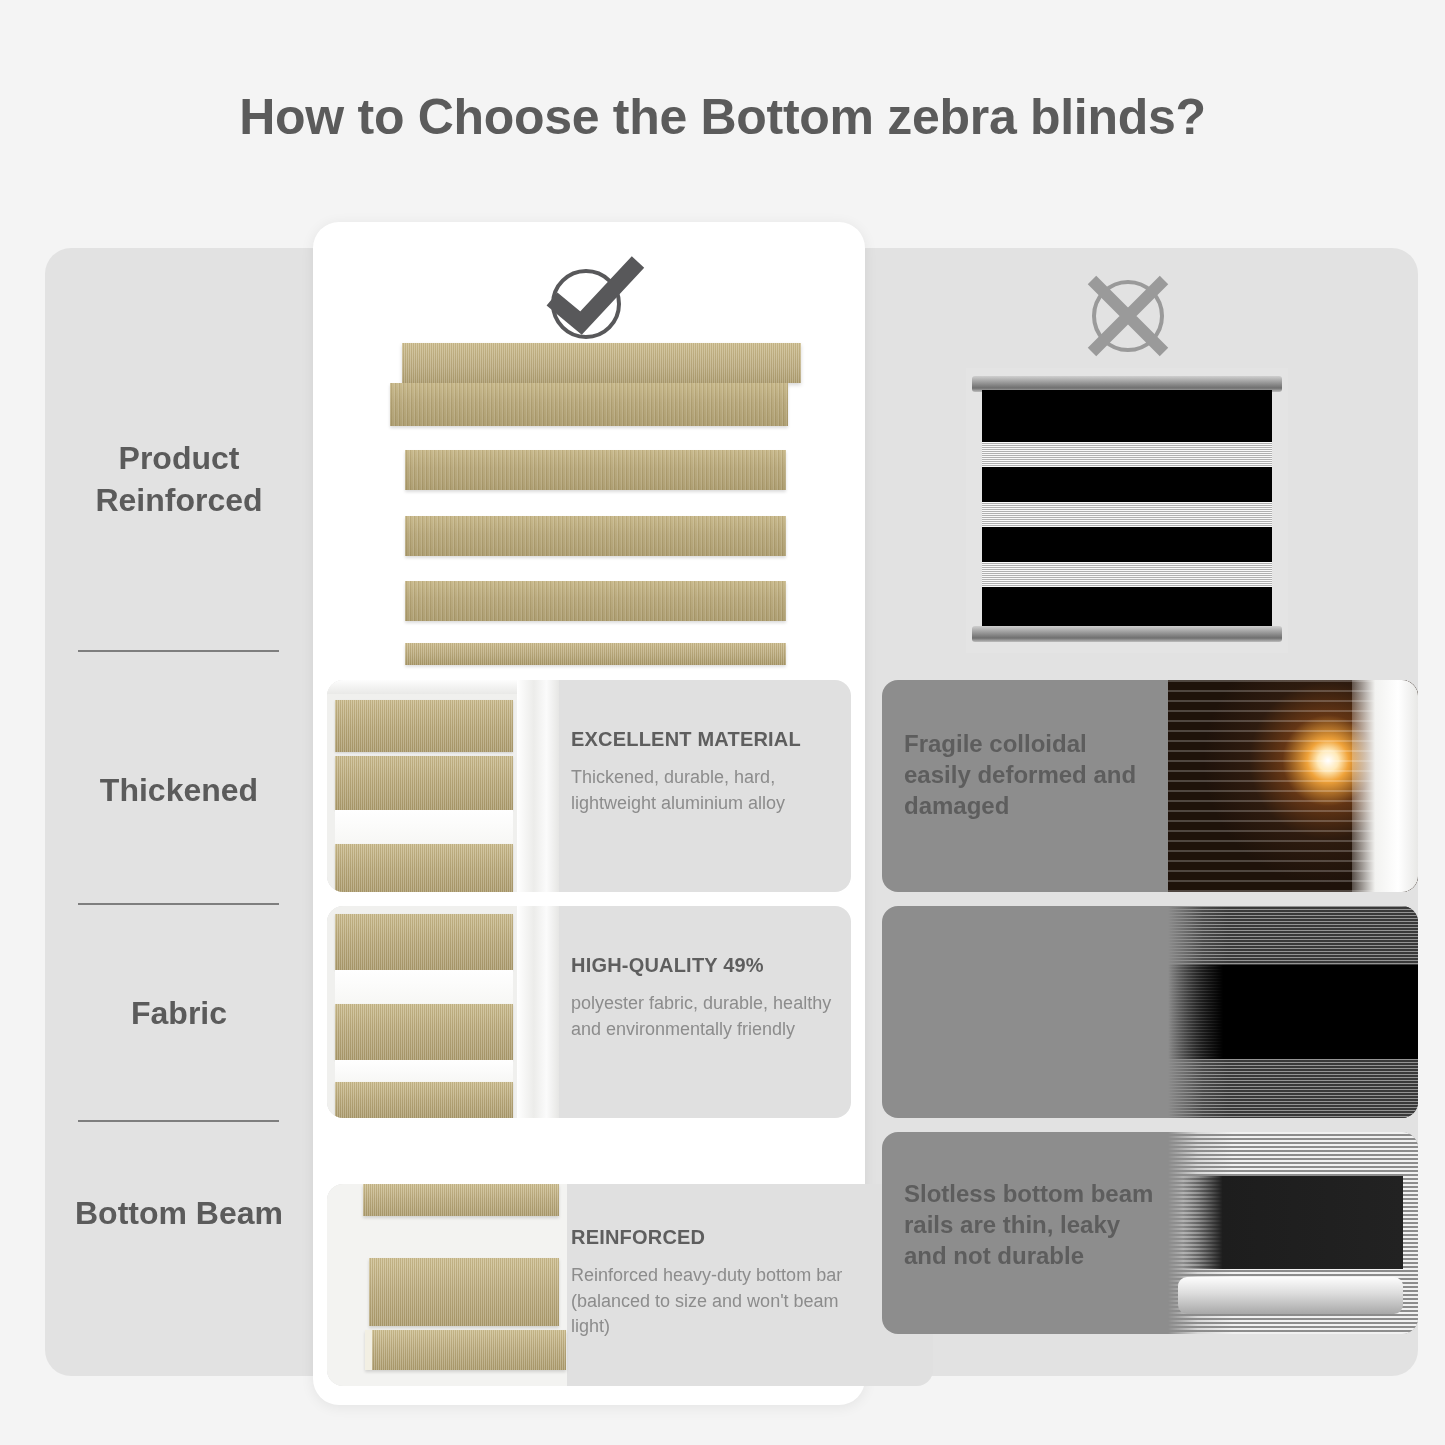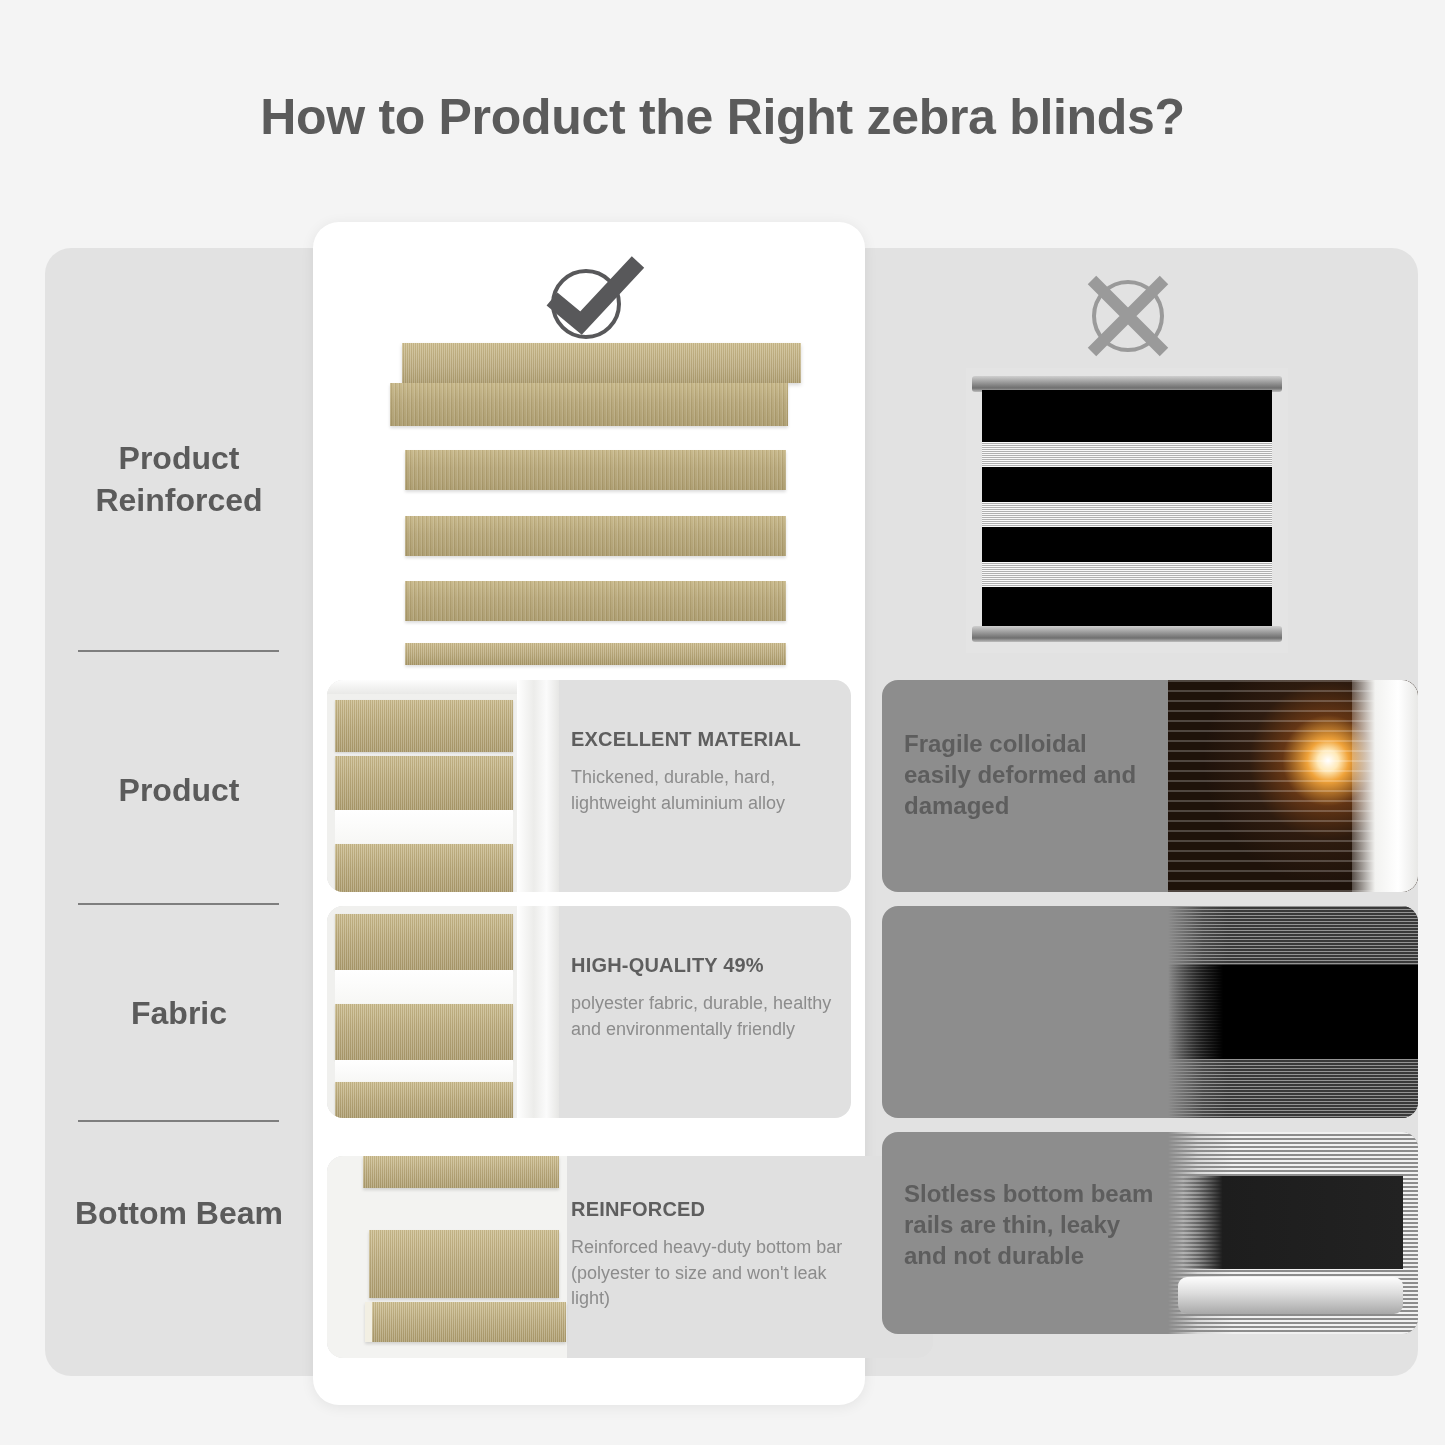--- a/index.html
+++ b/index.html
@@ -180,21 +180,21 @@
   .feat-card {
     position: absolute;
     border-radius: 16px;
     overflow: hidden;
   }
   .feat-card.good { background: #e0e0e0; }
   .feat-card.bad  { background: #8d8d8d; }
 
   .good-c0 { left: 327px; top: 680px;  width: 524px; height: 212px; }
   .good-c1 { left: 327px; top: 906px;  width: 524px; height: 212px; }
-  .good-c2 { left: 327px; top: 1156px; width: 606px; height: 202px; }
+  .good-c2 { left: 327px; top: 1184px; width: 606px; height: 202px; }
 
   .bad-c0  { left: 882px; top: 680px;  width: 536px; height: 212px; }
   .bad-c1  { left: 882px; top: 906px;  width: 536px; height: 212px; }
   .bad-c2  { left: 882px; top: 1132px; width: 536px; height: 202px; }
 
   
   .good-text {
     position: absolute;
     left: 244px;
     top: 48px;
@@ -331,29 +331,29 @@
   }
   .bad-c2 .bad-img .railbar {
     position: absolute; left: 4%; bottom: 10%; width: 90%; height: 18%;
     border-radius: 9px;
     background: linear-gradient(180deg,#fdfdfd 0%,#dcdcdc 45%,#a8a8a8 100%);
   }
 </style>
 </head>
 <body>
 
-<div class="page-title">How to Product the Right zebra blinds?</div>
+<div class="page-title">How to Choose the Bottom zebra blinds?</div>
 
 <div class="backdrop-panel"></div>
 <div class="highlight-card"></div>
 
 <div class="label-col">
   <div class="row-label l0">Product Reinforced</div>
   <div class="row-div d0"></div>
-  <div class="row-label l1">Product</div>
+  <div class="row-label l1">Thickened</div>
   <div class="row-div d1"></div>
   <div class="row-label l2">Fabric</div>
   <div class="row-div d2"></div>
   <div class="row-label l3">Bottom Beam</div>
 </div>
 
 <div class="status-icon check-icon">
   <svg width="120" height="92" viewBox="0 0 120 92">
     <circle cx="52" cy="52" r="33" fill="none" stroke="#58585a" stroke-width="4"></circle>
     <path d="M18 47 L47 71 L104 10" fill="none" stroke="#58585a" stroke-width="17" stroke-linecap="butt" stroke-linejoin="miter"></path>
@@ -417,21 +417,21 @@
 </div>
 
 <div class="feat-card good good-c2">
   <div class="beam-img">
     <div class="bslat bs1"></div>
     <div class="bslat bs2"></div>
     <div class="bslat bs3"></div>
   </div>
   <div class="good-text">
     <div class="feat-head">REINFORCED</div>
-    <div class="feat-body">Reinforced heavy-duty bottom bar (polyester to size and won't leak light)</div>
+    <div class="feat-body">Reinforced heavy-duty bottom bar (balanced to size and won't beam light)</div>
   </div>
 </div>
 
 <div class="feat-card bad bad-c0">
   <div class="bad-img"></div>
   <div class="bad-text">Fragile colloidal easily deformed and damaged</div>
 </div>
 
 <div class="feat-card bad bad-c1">
   <div class="bad-img">

